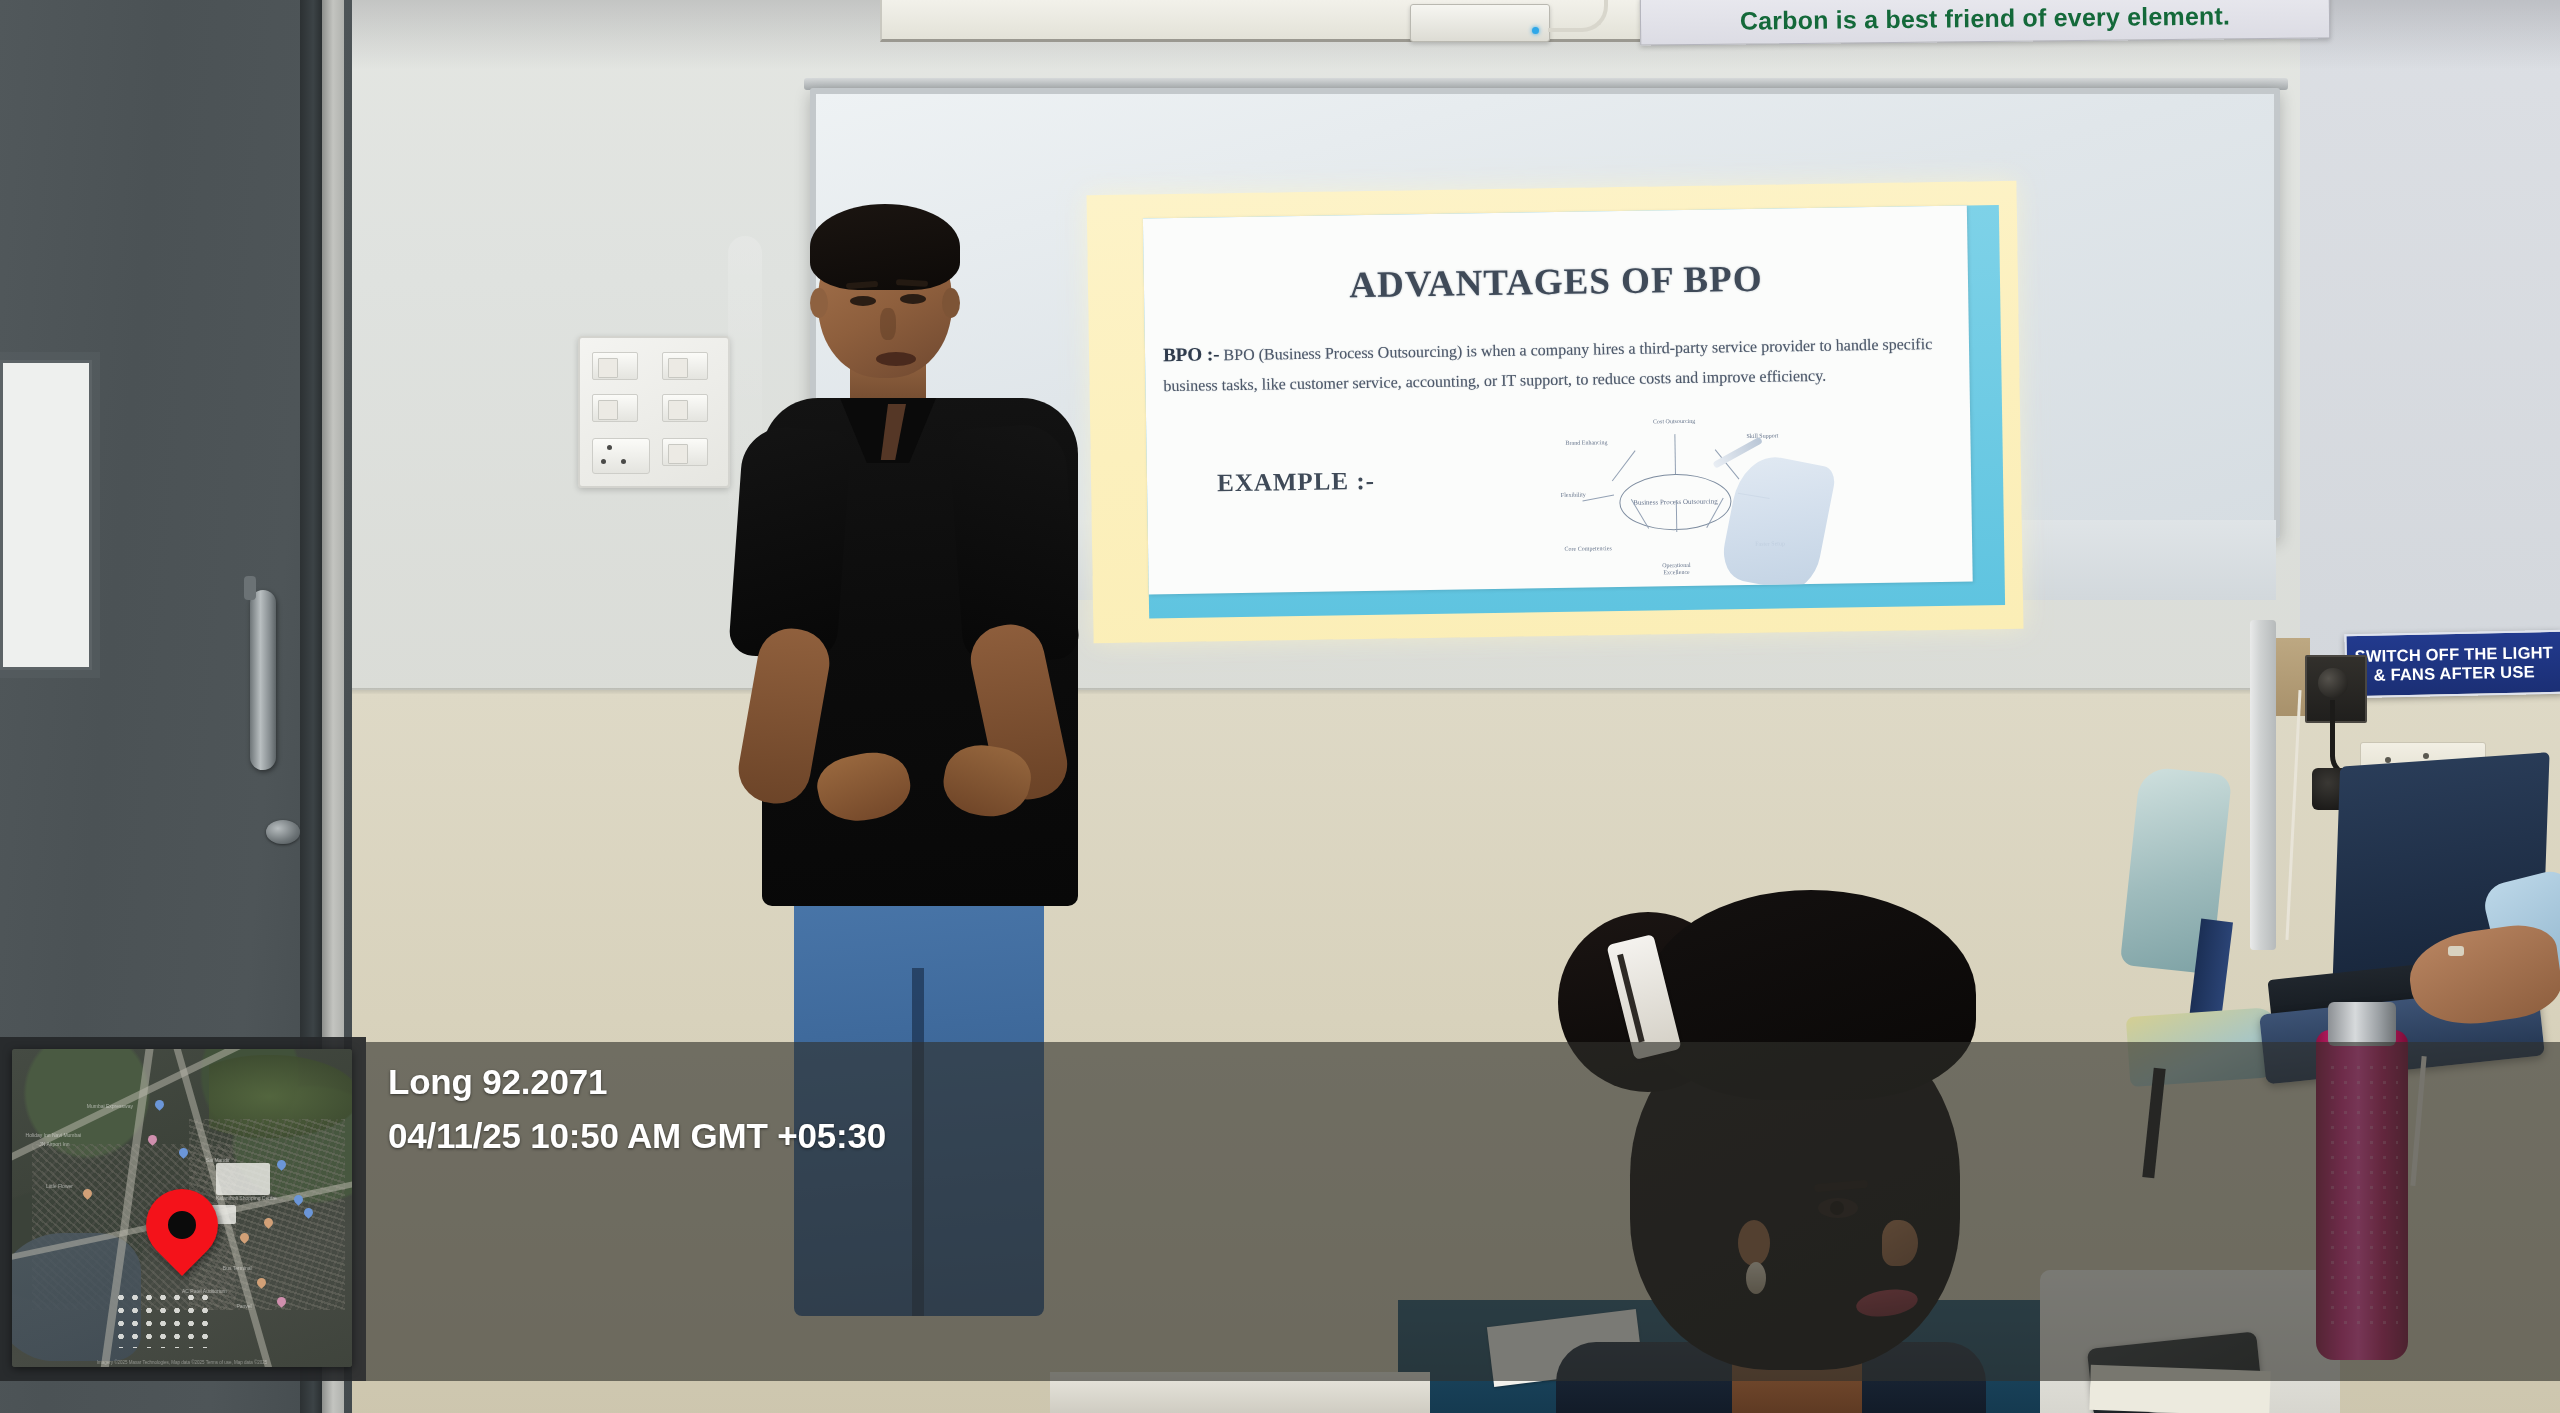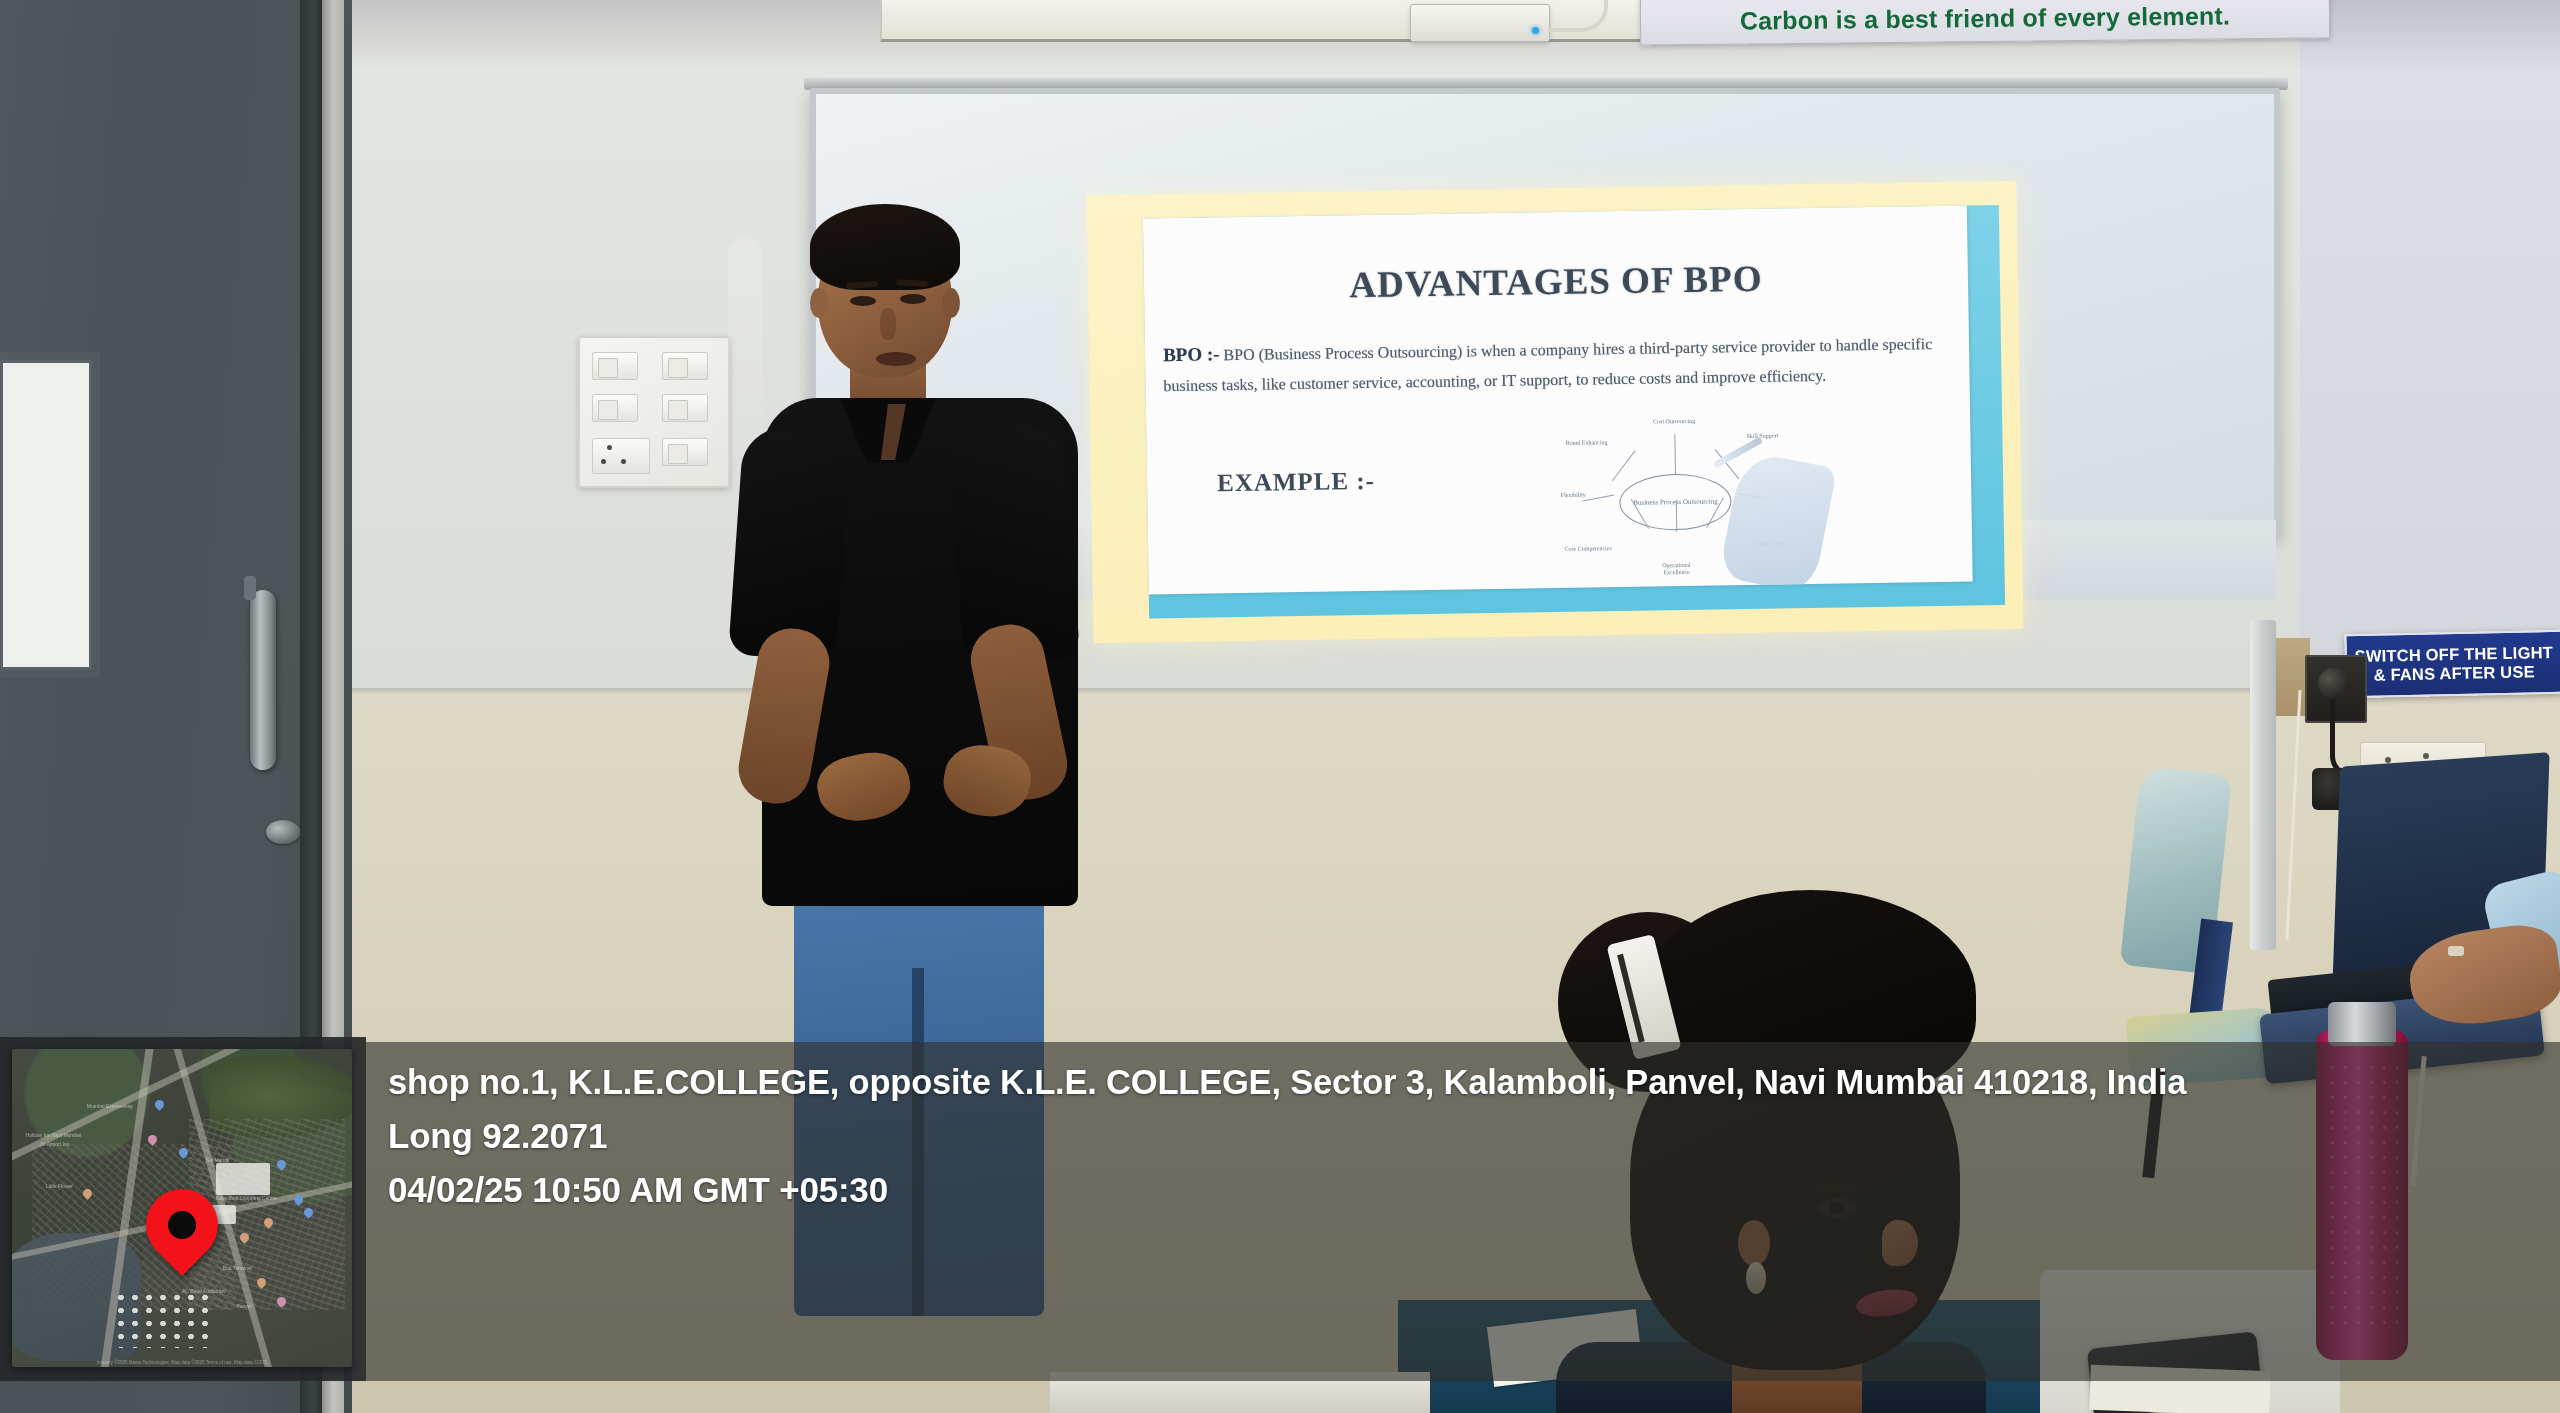--- a/index.html
+++ b/index.html
@@ -868,20 +868,19 @@
         <div class="map-lbl" style="left:62%;top:68%;">Bus Terminal</div>
         <div class="map-lbl" style="left:50%;top:75%;">AC Patel Auditorium</div>
         <div class="map-lbl" style="left:66%;top:80%;">Panvel</div>
 
         <div class="map-pin"></div>
         <div class="map-credit">Imagery ©2025 Maxar Technologies, Map data ©2025 Terms of use, Map data ©2025</div>
       </div>
     </div>
 
     <div class="gps-lines">
-      <div class="gps-line addr">shop no.1, K.L.E.COLLEGE, opposite K.L.E. COLLEGE, Sector 3, Kalamboli, Panvel, Navi Mumbai 410218, India</div>
       <div class="gps-line">Long 92.2071</div>
-      <div class="gps-line">04/02/25 10:50 AM GMT +05:30</div>
+      <div class="gps-line">04/11/25 10:50 AM GMT +05:30</div>
     </div>
 
   </div>
 
 </div>
 
 </body></html>

